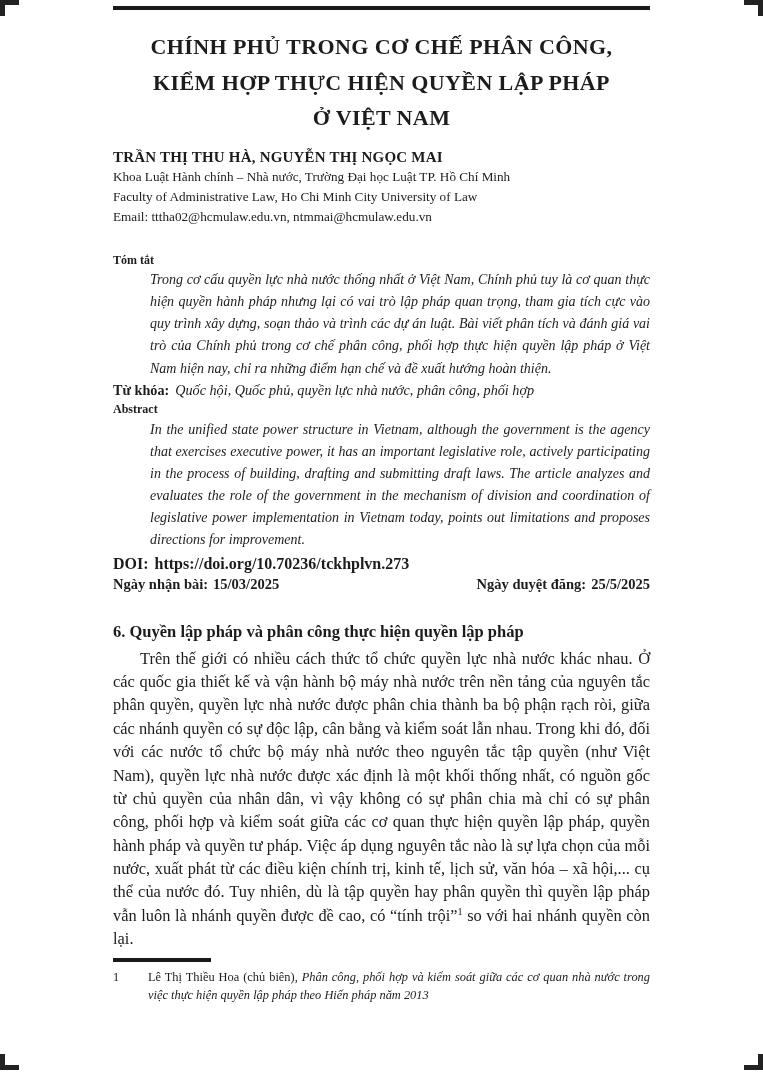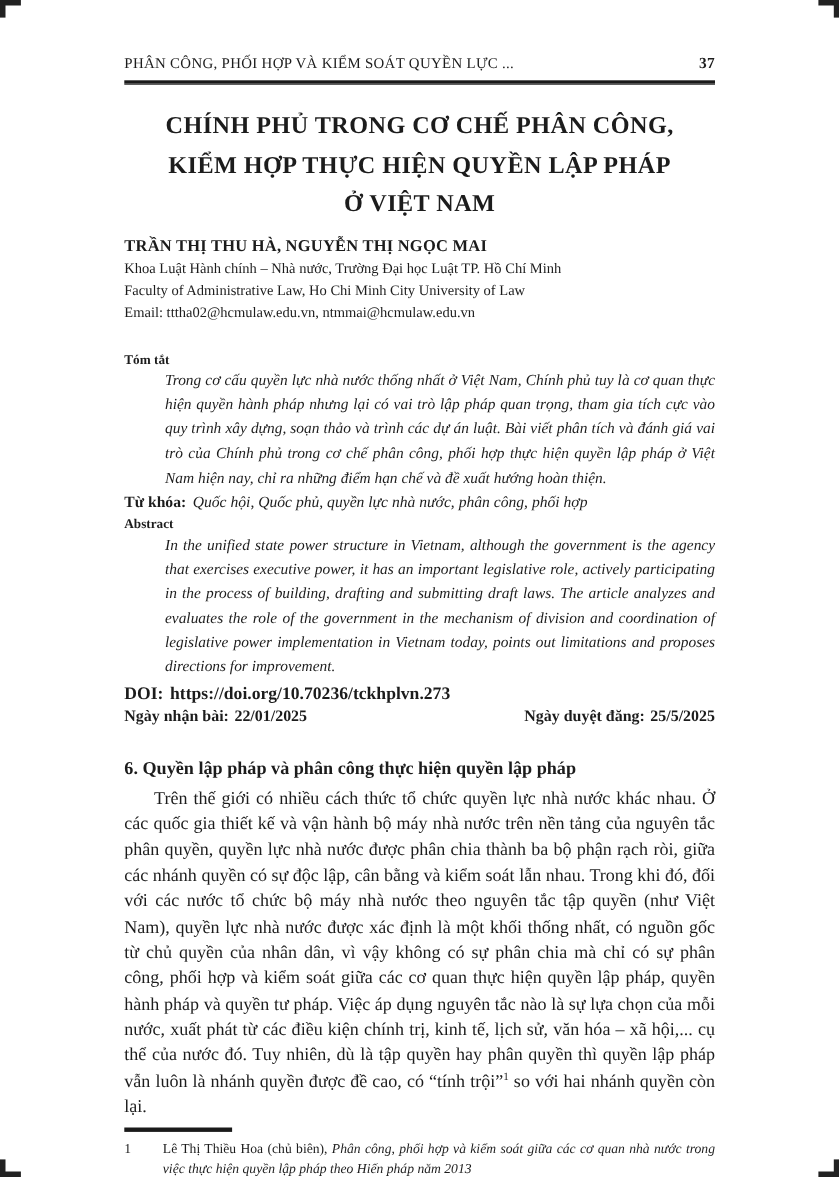--- a/index.html
+++ b/index.html
@@ -104,24 +104,20 @@
 
 <div class="page">
 
   <div class="crop crop-tl"></div>
   <div class="crop crop-tr"></div>
   <div class="crop crop-bl"></div>
   <div class="crop crop-br"></div>
 
   <div class="content">
 
-    <div class="running-header">
-      <span class="running-title">PHÂN CÔNG, PHỐI HỢP VÀ KIỂM SOÁT QUYỀN LỰC ...</span>
-      <span class="page-num">37</span>
-    </div>
     <div class="header-rule"></div>
 
     <h1 class="article-title">
       <div>CHÍNH PHỦ TRONG CƠ CHẾ PHÂN CÔNG,</div>
       <div>KIỂM HỢP THỰC HIỆN QUYỀN LẬP PHÁP</div>
       <div>Ở VIỆT NAM</div>
     </h1>
 
     <div class="byline">
       <div class="authors">TRẦN THỊ THU HÀ, NGUYỄN THỊ NGỌC MAI</div>
@@ -141,21 +137,21 @@
       <div class="ab-heading">Abstract</div>
       <p class="ab-text">In the unified state power structure in Vietnam, although the government is the agency that exercises executive power, it has an important legislative role, actively participating in the process of building, drafting and submitting draft laws. The article analyzes and evaluates the role of the government in the mechanism of division and coordination of legislative power implementation in Vietnam today, points out limitations and proposes directions for improvement.</p>
 
 
       <div class="meta-line">
         <span>DOI:</span><span class="meta-value">https://doi.org/10.70236/tckhplvn.273</span>
       </div>
 
       <div class="dates-row">
         <span class="date-item">
-          <span>Ngày nhận bài:</span><span class="date-value">22/01/2025</span>
+          <span>Ngày nhận bài:</span><span class="date-value">15/03/2025</span>
         </span>
         <span class="date-item">
           <span>Ngày duyệt đăng:</span><span class="date-value">25/5/2025</span>
         </span>
       </div>
     </div>
 
     <h2 class="section-heading">6. Quyền lập pháp và phân công thực hiện quyền lập pháp</h2>
 
     <p class="body-para"><span>Trên thế giới có nhiều cách thức tổ chức quyền lực nhà nước khác nhau. Ở các quốc gia thiết kế và vận hành bộ máy nhà nước trên nền tảng của nguyên tắc phân quyền, quyền lực nhà nước được phân chia thành ba bộ phận rạch ròi, giữa các nhánh quyền có sự độc lập, cân bằng và kiểm soát lẫn nhau. Trong khi đó, đối với các nước tổ chức bộ máy nhà nước theo nguyên tắc tập quyền (như Việt Nam), quyền lực nhà nước được xác định là một khối thống nhất, có nguồn gốc từ chủ quyền của nhân dân, vì vậy không có sự phân chia mà chỉ có sự phân công, phối hợp và kiểm soát giữa các cơ quan thực hiện quyền lập pháp, quyền hành pháp và quyền tư pháp. Việc áp dụng nguyên tắc nào là sự lựa chọn của mỗi nước, xuất phát từ các điều kiện chính trị, kinh tế, lịch sử, văn hóa – xã hội,... cụ thể của nước đó. Tuy nhiên, dù là tập quyền hay phân quyền thì quyền lập pháp vẫn luôn là nhánh quyền được đề cao, có “tính trội”</span><sup>1</sup><span> so với hai nhánh quyền còn lại.</span></p>

